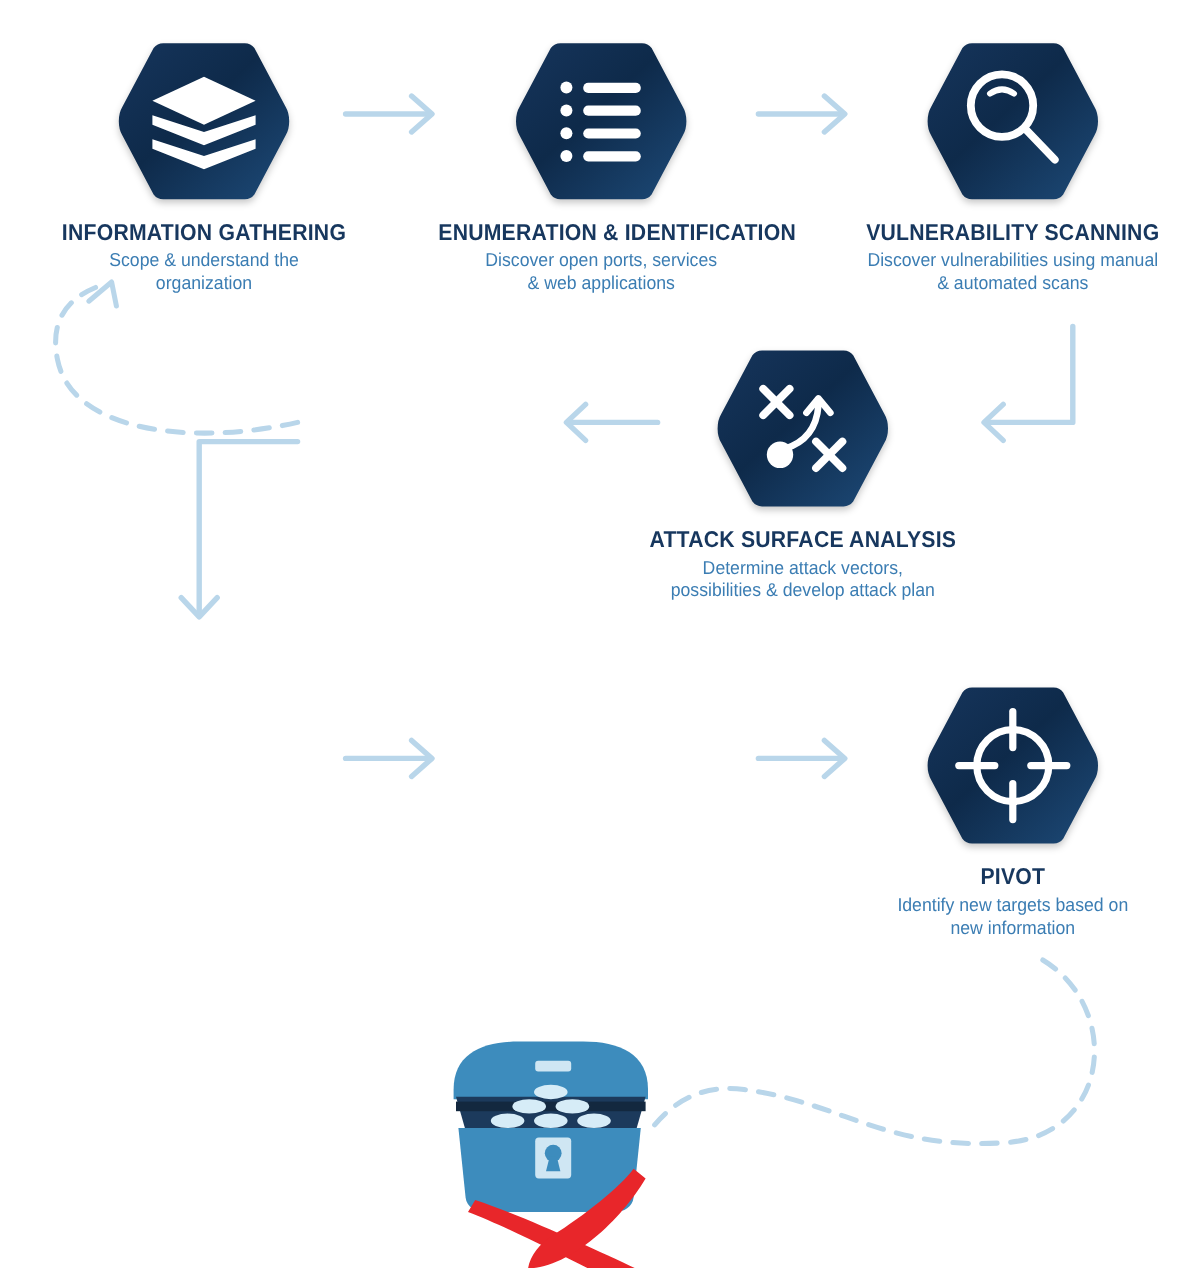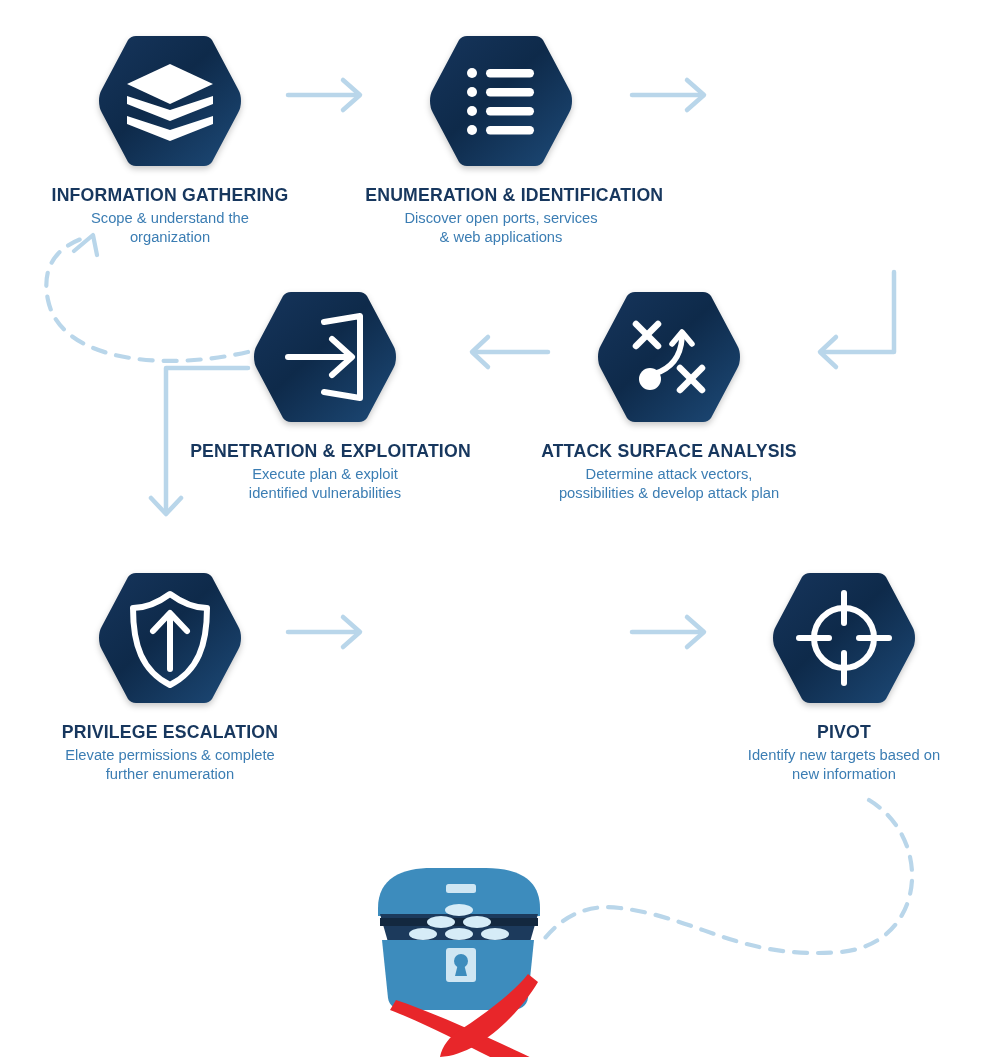--- a/index.html
+++ b/index.html
@@ -181,38 +181,38 @@
           <circle cx="46" cy="104" r="5"></circle>
             <rect x="60" y="100" width="48" height="8.5" rx="4.2"></rect>
         </g>
       </svg>
     </div>
     <div class="node-title" style="font-size:19px;">ENUMERATION &amp; IDENTIFICATION</div>
     <div class="node-desc" style="font-size:15.5px;">Discover open ports, services</div>
     <div class="node-desc" style="font-size:15.5px;margin-top:0;">&amp; web applications</div>
   </div>
 
-
-  <div class="node" style="left:180px; top:282px; width:290px;">
-    <div class="hex-wrap" style="width:150px;height:150px;">
-      <svg class="hex-svg" width="150" height="150" viewBox="0 0 150 150">
-        <path d="M 41 10 Q 36 10 33 14 L 7 63 Q 4 68 4 75 Q 4 82 7 87 L 33 136 Q 36 140 41 140
-                 L 109 140 Q 114 140 117 136 L 143 87 Q 146 82 146 75 Q 146 68 143 63
-                 L 117 14 Q 114 10 109 10 Z" fill="url(#hexgrad)"></path>
-        <g fill="none" stroke="#ffffff" stroke-width="6" stroke-linecap="round" stroke-linejoin="round">
-          <polyline points="74,40 110,34 110,116 74,110"></polyline>
-          <line x1="38" y1="75" x2="100" y2="75"></line>
-          <polyline points="82,57 102,75 82,93"></polyline>
-        </g>
-      </svg>
-    </div>
-    <div class="node-title" style="font-size:19px;">PENETRATION &amp; EXPLOITATION</div>
-    <div class="node-desc" style="font-size:15.5px;">Execute plan &amp; exploit</div>
-    <div class="node-desc" style="font-size:15.5px;margin-top:0;">identified vulnerabilities</div>
-  </div>
+  <div class="node" style="left:698px; top:26px; width:292px;">
+    <div class="hex-wrap" style="width:150px;height:150px;">
+      <svg class="hex-svg" width="150" height="150" viewBox="0 0 150 150">
+        <path d="M 41 10 Q 36 10 33 14 L 7 63 Q 4 68 4 75 Q 4 82 7 87 L 33 136 Q 36 140 41 140
+                 L 109 140 Q 114 140 117 136 L 143 87 Q 146 82 146 75 Q 146 68 143 63
+                 L 117 14 Q 114 10 109 10 Z" fill="url(#hexgrad)"></path>
+        <g fill="none" stroke="#ffffff" stroke-width="6.5" stroke-linecap="round">
+          <circle cx="66" cy="62" r="26"></circle>
+          <line x1="85" y1="81" x2="110" y2="107"></line>
+          <path d="M 56 52 Q 66 45 76 52" stroke-width="5"></path>
+        </g>
+      </svg>
+    </div>
+    <div class="node-title" style="font-size:19px;">VULNERABILITY SCANNING</div>
+    <div class="node-desc" style="font-size:15.5px;">Discover vulnerabilities using manual</div>
+    <div class="node-desc" style="font-size:15.5px;margin-top:0;">&amp; automated scans</div>
+  </div>
+
 
   <div class="node" style="left:524px; top:282px; width:290px;">
     <div class="hex-wrap" style="width:150px;height:150px;">
       <svg class="hex-svg" width="150" height="150" viewBox="0 0 150 150">
         <path d="M 41 10 Q 36 10 33 14 L 7 63 Q 4 68 4 75 Q 4 82 7 87 L 33 136 Q 36 140 41 140
                  L 109 140 Q 114 140 117 136 L 143 87 Q 146 82 146 75 Q 146 68 143 63
                  L 117 14 Q 114 10 109 10 Z" fill="url(#hexgrad)"></path>
         <g stroke="#ffffff" stroke-width="6.5" stroke-linecap="round" fill="none">
           <line x1="42" y1="42" x2="64" y2="64"></line>
             <line x1="64" y1="42" x2="42" y2="64"></line>
@@ -222,38 +222,20 @@
           <polyline points="78,62 88,50 98,62" stroke-width="5.5" stroke-linejoin="round"></polyline>
         </g>
         <circle cx="56" cy="97" r="11" fill="#ffffff"></circle>
       </svg>
     </div>
     <div class="node-title" style="font-size:19px;">ATTACK SURFACE ANALYSIS</div>
     <div class="node-desc" style="font-size:15.5px;">Determine attack vectors,</div>
     <div class="node-desc" style="font-size:15.5px;margin-top:0;">possibilities &amp; develop attack plan</div>
   </div>
 
-  <div class="node" style="left:20px; top:563px; width:300px;">
-    <div class="hex-wrap" style="width:150px;height:150px;">
-      <svg class="hex-svg" width="150" height="150" viewBox="0 0 150 150">
-        <path d="M 41 10 Q 36 10 33 14 L 7 63 Q 4 68 4 75 Q 4 82 7 87 L 33 136 Q 36 140 41 140
-                 L 109 140 Q 114 140 117 136 L 143 87 Q 146 82 146 75 Q 146 68 143 63
-                 L 117 14 Q 114 10 109 10 Z" fill="url(#hexgrad)"></path>
-        <g fill="none" stroke="#ffffff" stroke-width="6" stroke-linecap="round" stroke-linejoin="round">
-          <path d="M 75 31 C 90 42, 104 45, 112 45 C 112 82, 103 108, 75 122
-                   C 47 108, 38 82, 38 45 C 46 45, 60 42, 75 31 Z"></path>
-          <line x1="75" y1="106" x2="75" y2="53"></line>
-          <polyline points="58,68 75,50 92,68"></polyline>
-        </g>
-      </svg>
-    </div>
-    <div class="node-title" style="font-size:19px;">PRIVILEGE ESCALATION</div>
-    <div class="node-desc" style="font-size:15.5px;">Elevate permissions &amp; complete</div>
-    <div class="node-desc" style="font-size:15.5px;margin-top:0;">further enumeration</div>
-  </div>
 
 
   <div class="node" style="left:698px; top:563px; width:292px;">
     <div class="hex-wrap" style="width:150px;height:150px;">
       <svg class="hex-svg" width="150" height="150" viewBox="0 0 150 150">
         <path d="M 41 10 Q 36 10 33 14 L 7 63 Q 4 68 4 75 Q 4 82 7 87 L 33 136 Q 36 140 41 140
                  L 109 140 Q 114 140 117 136 L 143 87 Q 146 82 146 75 Q 146 68 143 63
                  L 117 14 Q 114 10 109 10 Z" fill="url(#hexgrad)"></path>
         <g fill="none" stroke="#ffffff" stroke-width="6" stroke-linecap="round">
           <circle cx="75" cy="75" r="30"></circle>

